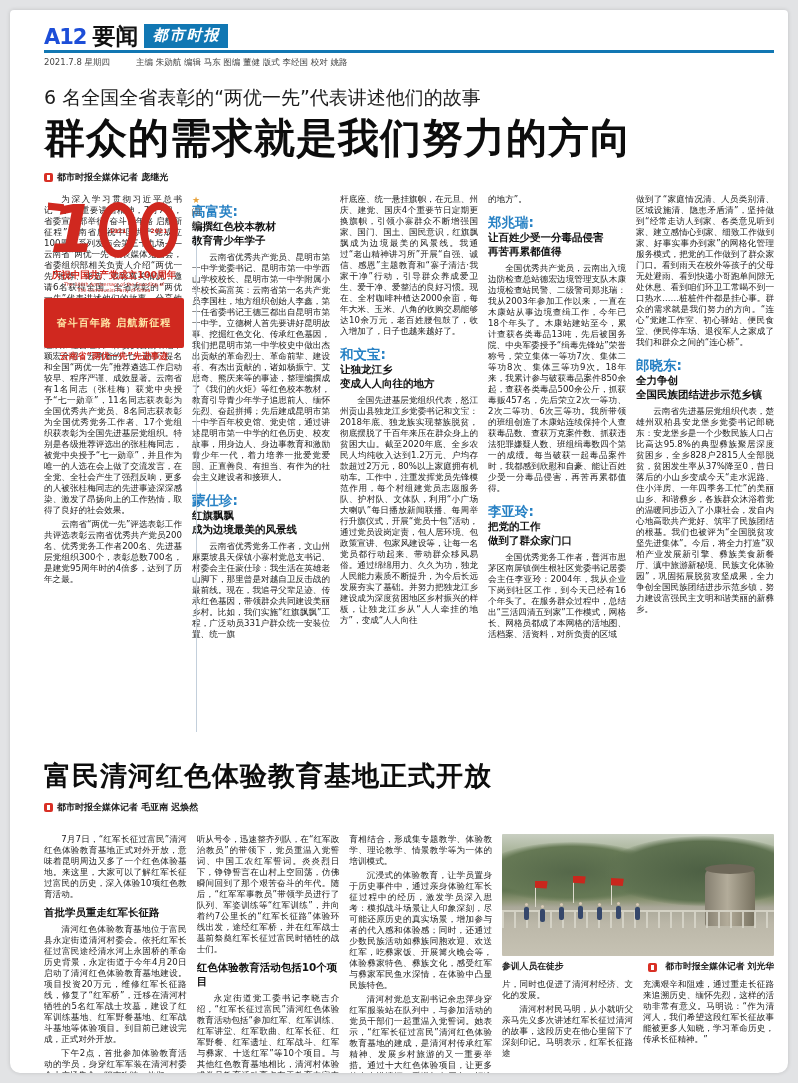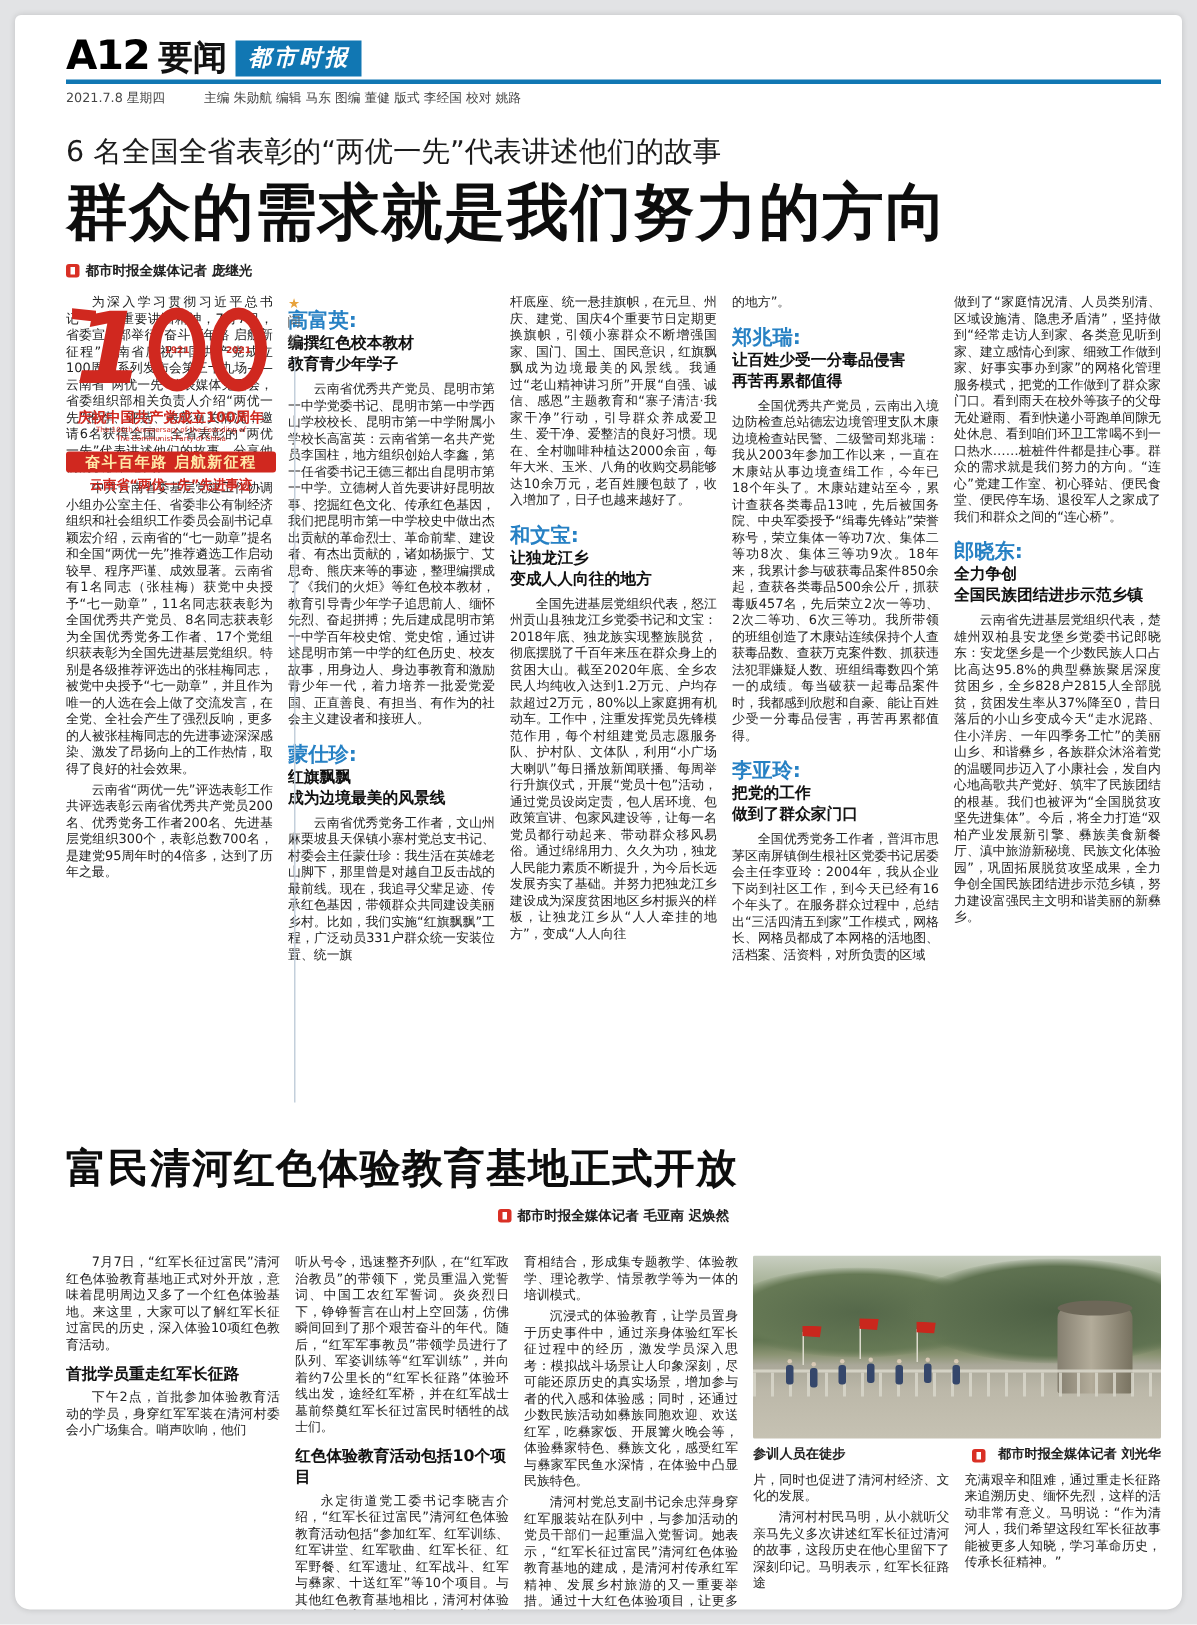--- a/index.html
+++ b/index.html
@@ -2,21 +2,21 @@
 <html><head>
 <meta charset="utf-8">
 <style>
   html,body{margin:0;padding:0;}
   body{background:#e2e3e5;font-family:"DejaVu Sans","Liberation Sans",sans-serif;}
   .page{width:778px;height:1063px;margin:10px auto;background:#ffffff;border-radius:4px 4px 10px 10px;
         box-shadow:0 0 4px rgba(0,0,0,.15);overflow:hidden;box-sizing:border-box;
         padding:14px 14px 0 34px;position:relative;}
   
   .hdr-row{display:flex;align-items:flex-end;gap:6px;}
-  .hdr-pageno{font-size:27px;font-weight:900;color:#000000;letter-spacing:-1px;line-height:1;}
+  .hdr-pageno{font-size:21px;font-weight:900;color:#1d4ed8;letter-spacing:-1px;line-height:1;}
   .hdr-section{font-size:23px;font-weight:900;color:#111;line-height:1;text-align:center;}
   .hdr-logo{background:#1177b3;color:#fff;font-weight:bold;font-style:italic;
             font-size:15px;line-height:1;padding:4px 8px 5px;letter-spacing:2px;}
   .hdr-rule{height:3px;background:#1177b3;margin-top:2px;}
   .hdr-meta{display:flex;gap:26px;font-size:8.5px;color:#444;margin-top:4px;}
   
   .kicker{font-size:19px;color:#1c1c1c;margin-top:16px;font-weight:500;}
   .headline{font-size:41px;font-weight:900;color:#0d0d0d;letter-spacing:1px;line-height:1.15;margin-top:4px;}
   .byline{display:flex;align-items:center;gap:4px;font-size:9px;font-weight:bold;color:#222;margin-top:9px;}
   .rep-ic{width:9px;height:9px;background:#d93025;border-radius:2px;flex:0 0 auto;position:relative;}
@@ -36,31 +36,31 @@
   .logo-block{position:absolute;left:0;top:0;width:140px;text-align:center;}
   .logo-num{display:flex;justify-content:center;align-items:center;gap:3px;height:72px;}
   .logo-one{font-size:66px;font-weight:900;color:#d0281f;font-style:italic;line-height:.9;position:relative;}
   .logo-one::before{content:"";position:absolute;left:-2px;top:2px;width:16px;height:9px;background:#d0281f;
                     clip-path:polygon(0 0,100% 20%,100% 100%,0 80%);}
   .logo-zero{width:22px;height:40px;border:8px solid #d0281f;border-radius:50%;display:flex;
              align-items:center;justify-content:center;font-size:6px;color:#d0281f;font-weight:bold;}
   .logo-cn{color:#d0281f;font-weight:900;font-size:9.5px;margin-top:3px;}
   .logo-en{color:#d0281f;font-size:4.8px;line-height:1.25;}
   .logo-banner{background:#d0281f;color:#ffe9a8;font-weight:900;font-size:10px;letter-spacing:1px;
-               padding:0 2px;margin-top:4px;border-radius:2px;}
+               padding:18px 2px;margin-top:4px;border-radius:2px;}
   .logo-sub{color:#d0281f;font-weight:bold;font-size:8.8px;margin-top:3px;}
   
   .qa-rail{position:absolute;left:146px;top:2px;bottom:0;width:12px;display:flex;flex-direction:column;
            align-items:center;gap:2px;}
   .qa-star{color:#e8a33d;font-size:9px;line-height:1;}
   .qa-char{font-size:9px;color:#666;line-height:1.2;}
   .qa-line{flex:1 1 auto;width:1px;background:#c3cfdb;margin-top:3px;}
   
   .b-headline{font-size:27px;font-weight:900;color:#0d0d0d;letter-spacing:1px;margin-top:26px;}
-  .b-byline{margin-top:7px;justify-content:center;}
+  .b-byline{margin-top:7px;}
   .cols-bottom{height:258px;margin-top:20px;}
   .b-right{flex:0 0 272px;display:flex;flex-direction:column;overflow:hidden;}
   .photo{position:relative;width:272px;height:122px;overflow:hidden;border-radius:1px;background:
      linear-gradient(180deg,#c9cfc2 0%,#a9b49a 14%,#76885f 30%,#5e724e 46%,#8a9372 54%,
                      #aaa899 60%,#bcb8a9 74%,#c6c2b3 100%);}
   .ph-hill{position:absolute;left:-20px;top:8px;width:180px;height:60px;border-radius:50%;
            background:radial-gradient(ellipse at center,#55684a 0%,#667955 60%,transparent 72%);}
   .ph-hill2{position:absolute;right:-30px;top:2px;width:200px;height:70px;border-radius:50%;
            background:radial-gradient(ellipse at center,#4d6044 0%,#5f7251 60%,transparent 72%);}
   .ph-rail{position:absolute;left:0;top:62%;width:100%;height:13%;
@@ -188,20 +188,21 @@
     <div class="byline b-byline">
       <span class="rep-ic"></span>
       <span>都市时报全媒体记者 毛亚南 迟焕然</span>
     </div>
 
     <div class="cols cols-bottom">
       <div class="cols" style="flex:3 1 0;gap:10px;margin-top:0;">
           <div class="col">
             <p class="para">7月7日，“红军长征过富民”清河红色体验教育基地正式对外开放，意味着昆明周边又多了一个红色体验基地。来这里，大家可以了解红军长征过富民的历史，深入体验10项红色教育活动。</p>
             <div class="subhead">首批学员重走红军长征路</div>
+            <p class="para">清河红色体验教育基地位于富民县永定街道清河村委会。依托红军长征过富民途经清水河上永固桥的革命历史背景，永定街道于今年4月20日启动了清河红色体验教育基地建设。项目投资20万元，维修红军长征路线，修复了“红军桥”，迁移在清河村牺牲的5名红军战士坟墓，建设了红军训练基地、红军野餐基地、红军战斗基地等体验项目。到目前已建设完成，正式对外开放。</p>
             <p class="para">下午2点，首批参加体验教育活动的学员，身穿红军军装在清河村委会小广场集合。哨声吹响，他们</p>
           </div>
           <div class="col">
             <p class="cont">听从号令，迅速整齐列队，在“红军政治教员”的带领下，党员重温入党誓词、中国工农红军誓词。炎炎烈日下，铮铮誓言在山村上空回荡，仿佛瞬间回到了那个艰苦奋斗的年代。随后，“红军军事教员”带领学员进行了队列、军姿训练等“红军训练”，并向着约7公里长的“红军长征路”体验环线出发，途经红军桥，并在红军战士墓前祭奠红军长征过富民时牺牲的战士们。</p>
             <div class="subhead">红色体验教育活动包括10个项目</div>
             <p class="para">永定街道党工委书记李晓吉介绍，“红军长征过富民”清河红色体验教育活动包括“参加红军、红军训练、红军讲堂、红军歌曲、红军长征、红军野餐、红军遗址、红军战斗、红军与彝家、十送红军”等10个项目。与其他红色教育基地相比，清河村体验式党员教育活动亮点在于教育内容丰富，把理想信念教育、革命传统教育、党性修养教育、民族团结教</p>
           </div>
           <div class="col">
             <p class="cont">育相结合，形成集专题教学、体验教学、理论教学、情景教学等为一体的培训模式。</p>
             <p class="para">沉浸式的体验教育，让学员置身于历史事件中，通过亲身体验红军长征过程中的经历，激发学员深入思考：模拟战斗场景让人印象深刻，尽可能还原历史的真实场景，增加参与者的代入感和体验感；同时，还通过少数民族活动如彝族同胞欢迎、欢送红军，吃彝家饭、开展篝火晚会等，体验彝家特色、彝族文化，感受红军与彝家军民鱼水深情，在体验中凸显民族特色。</p>

